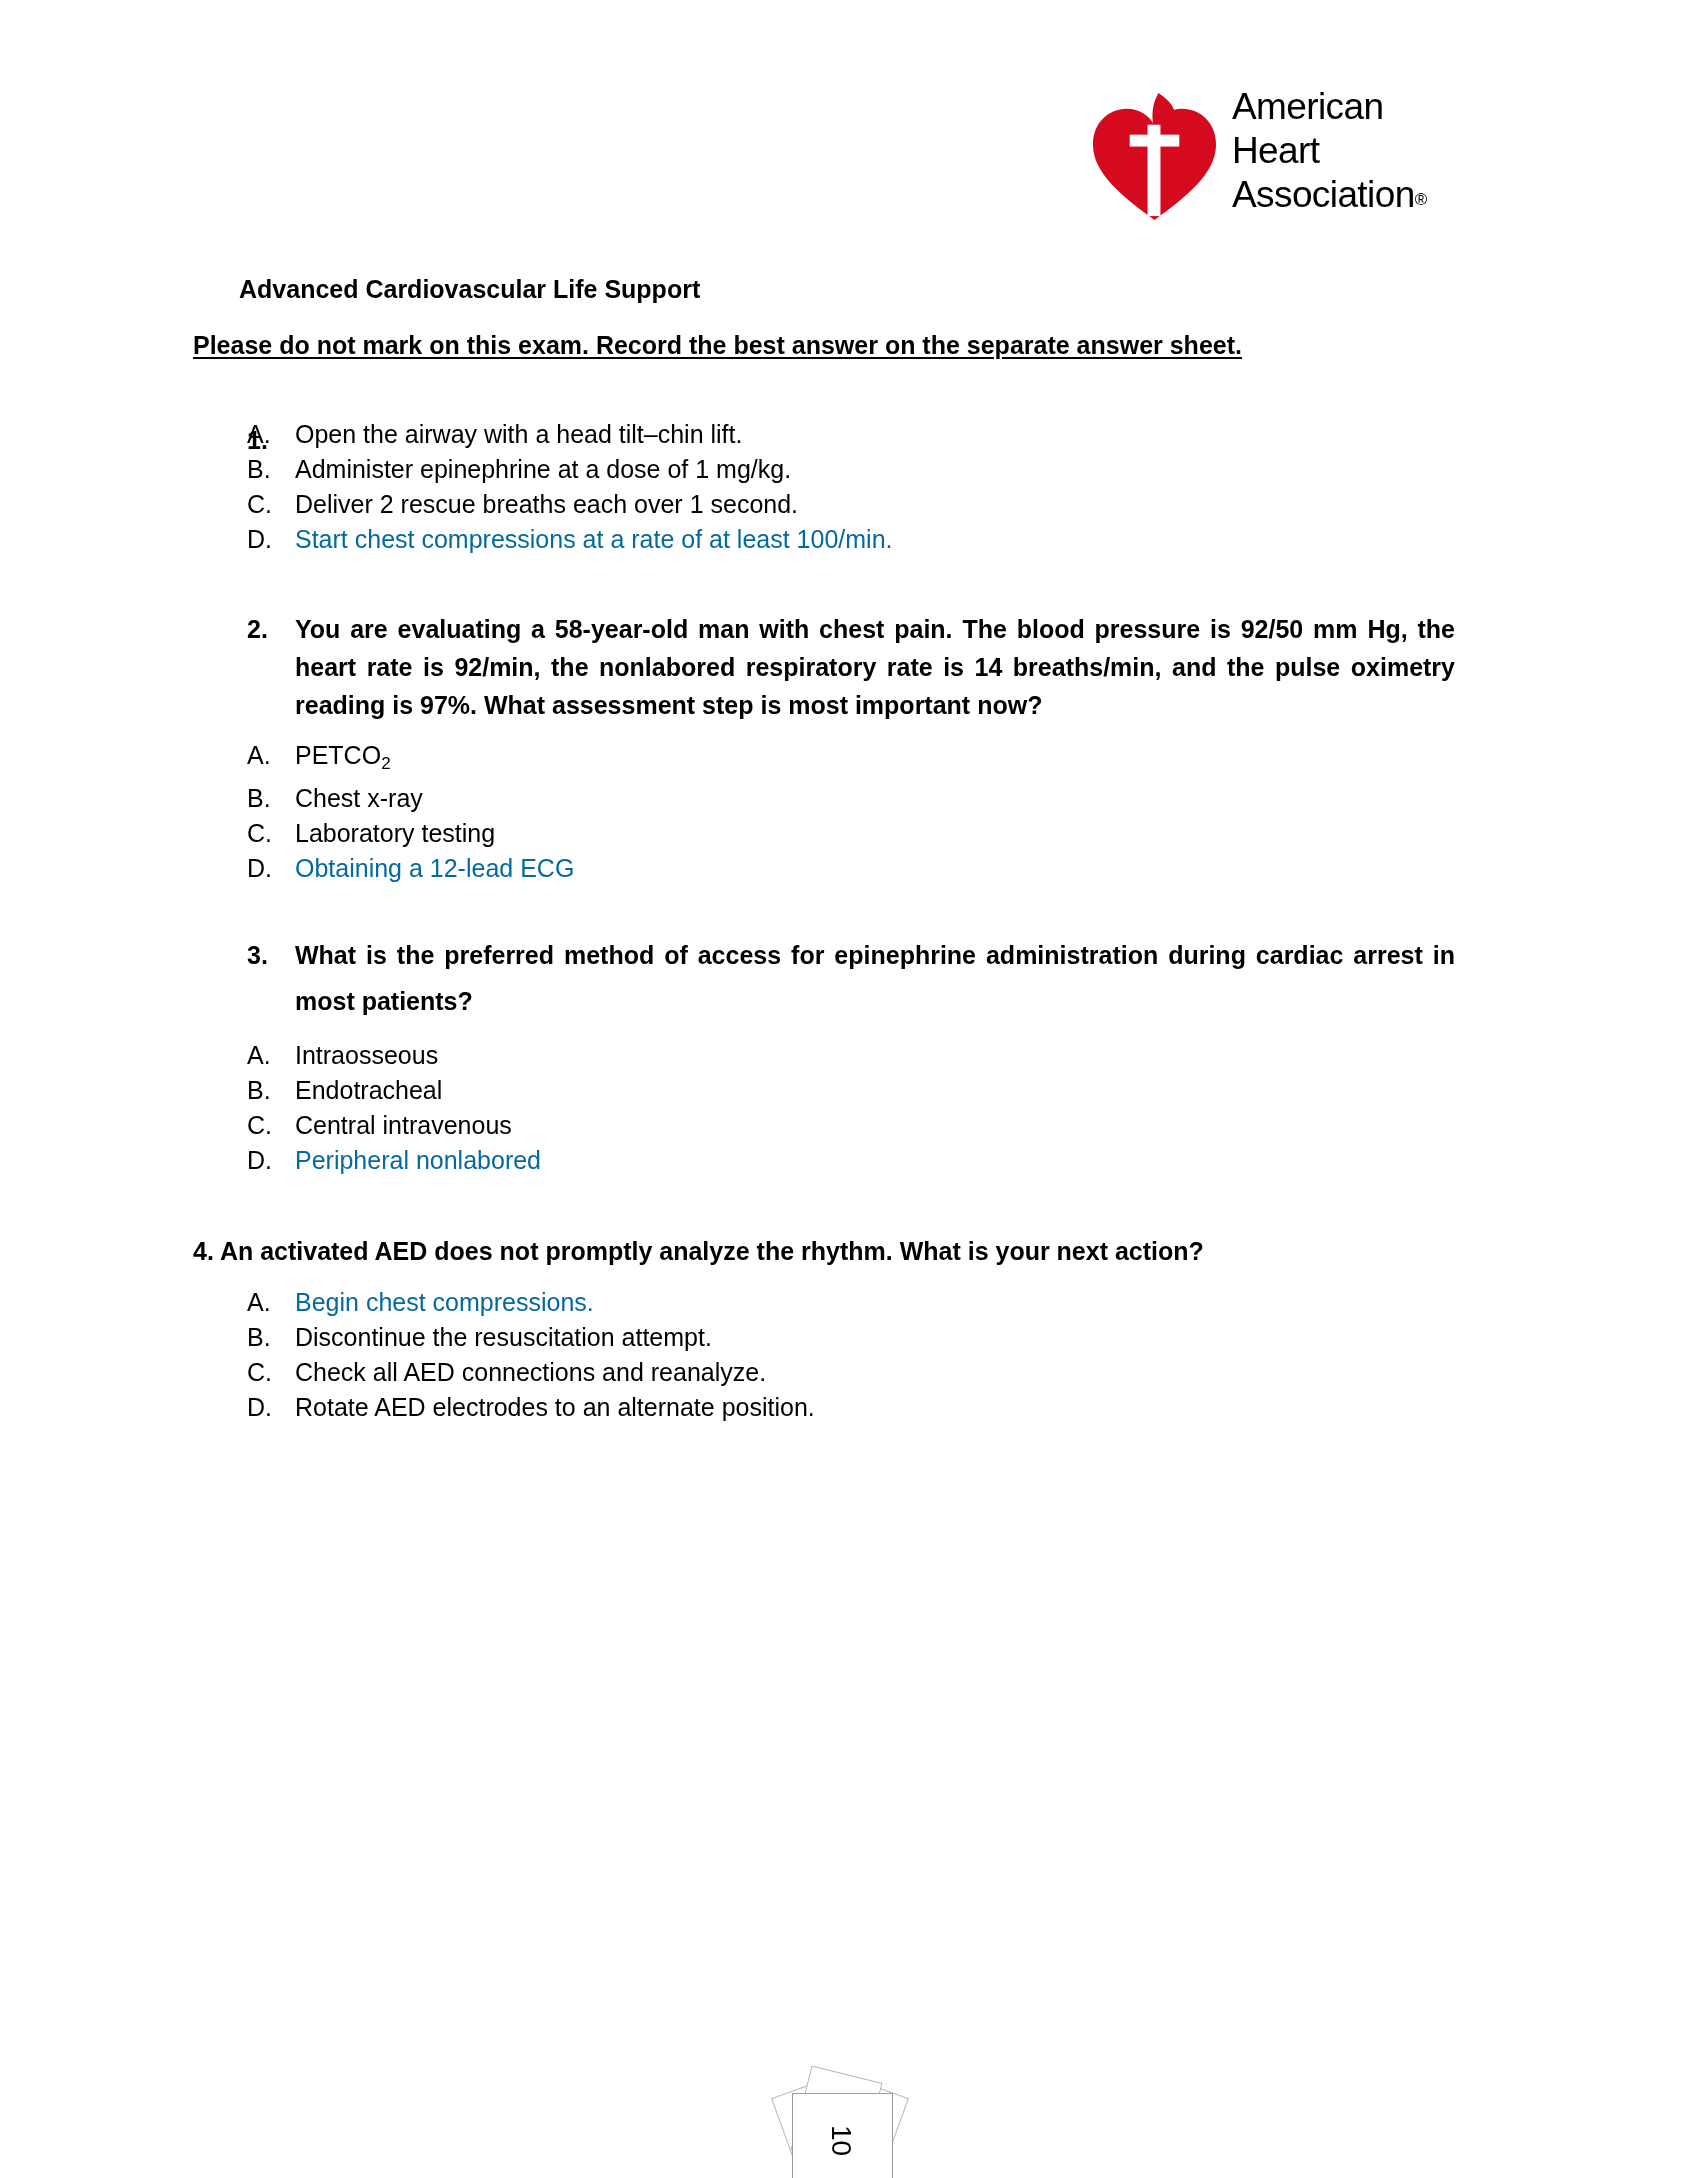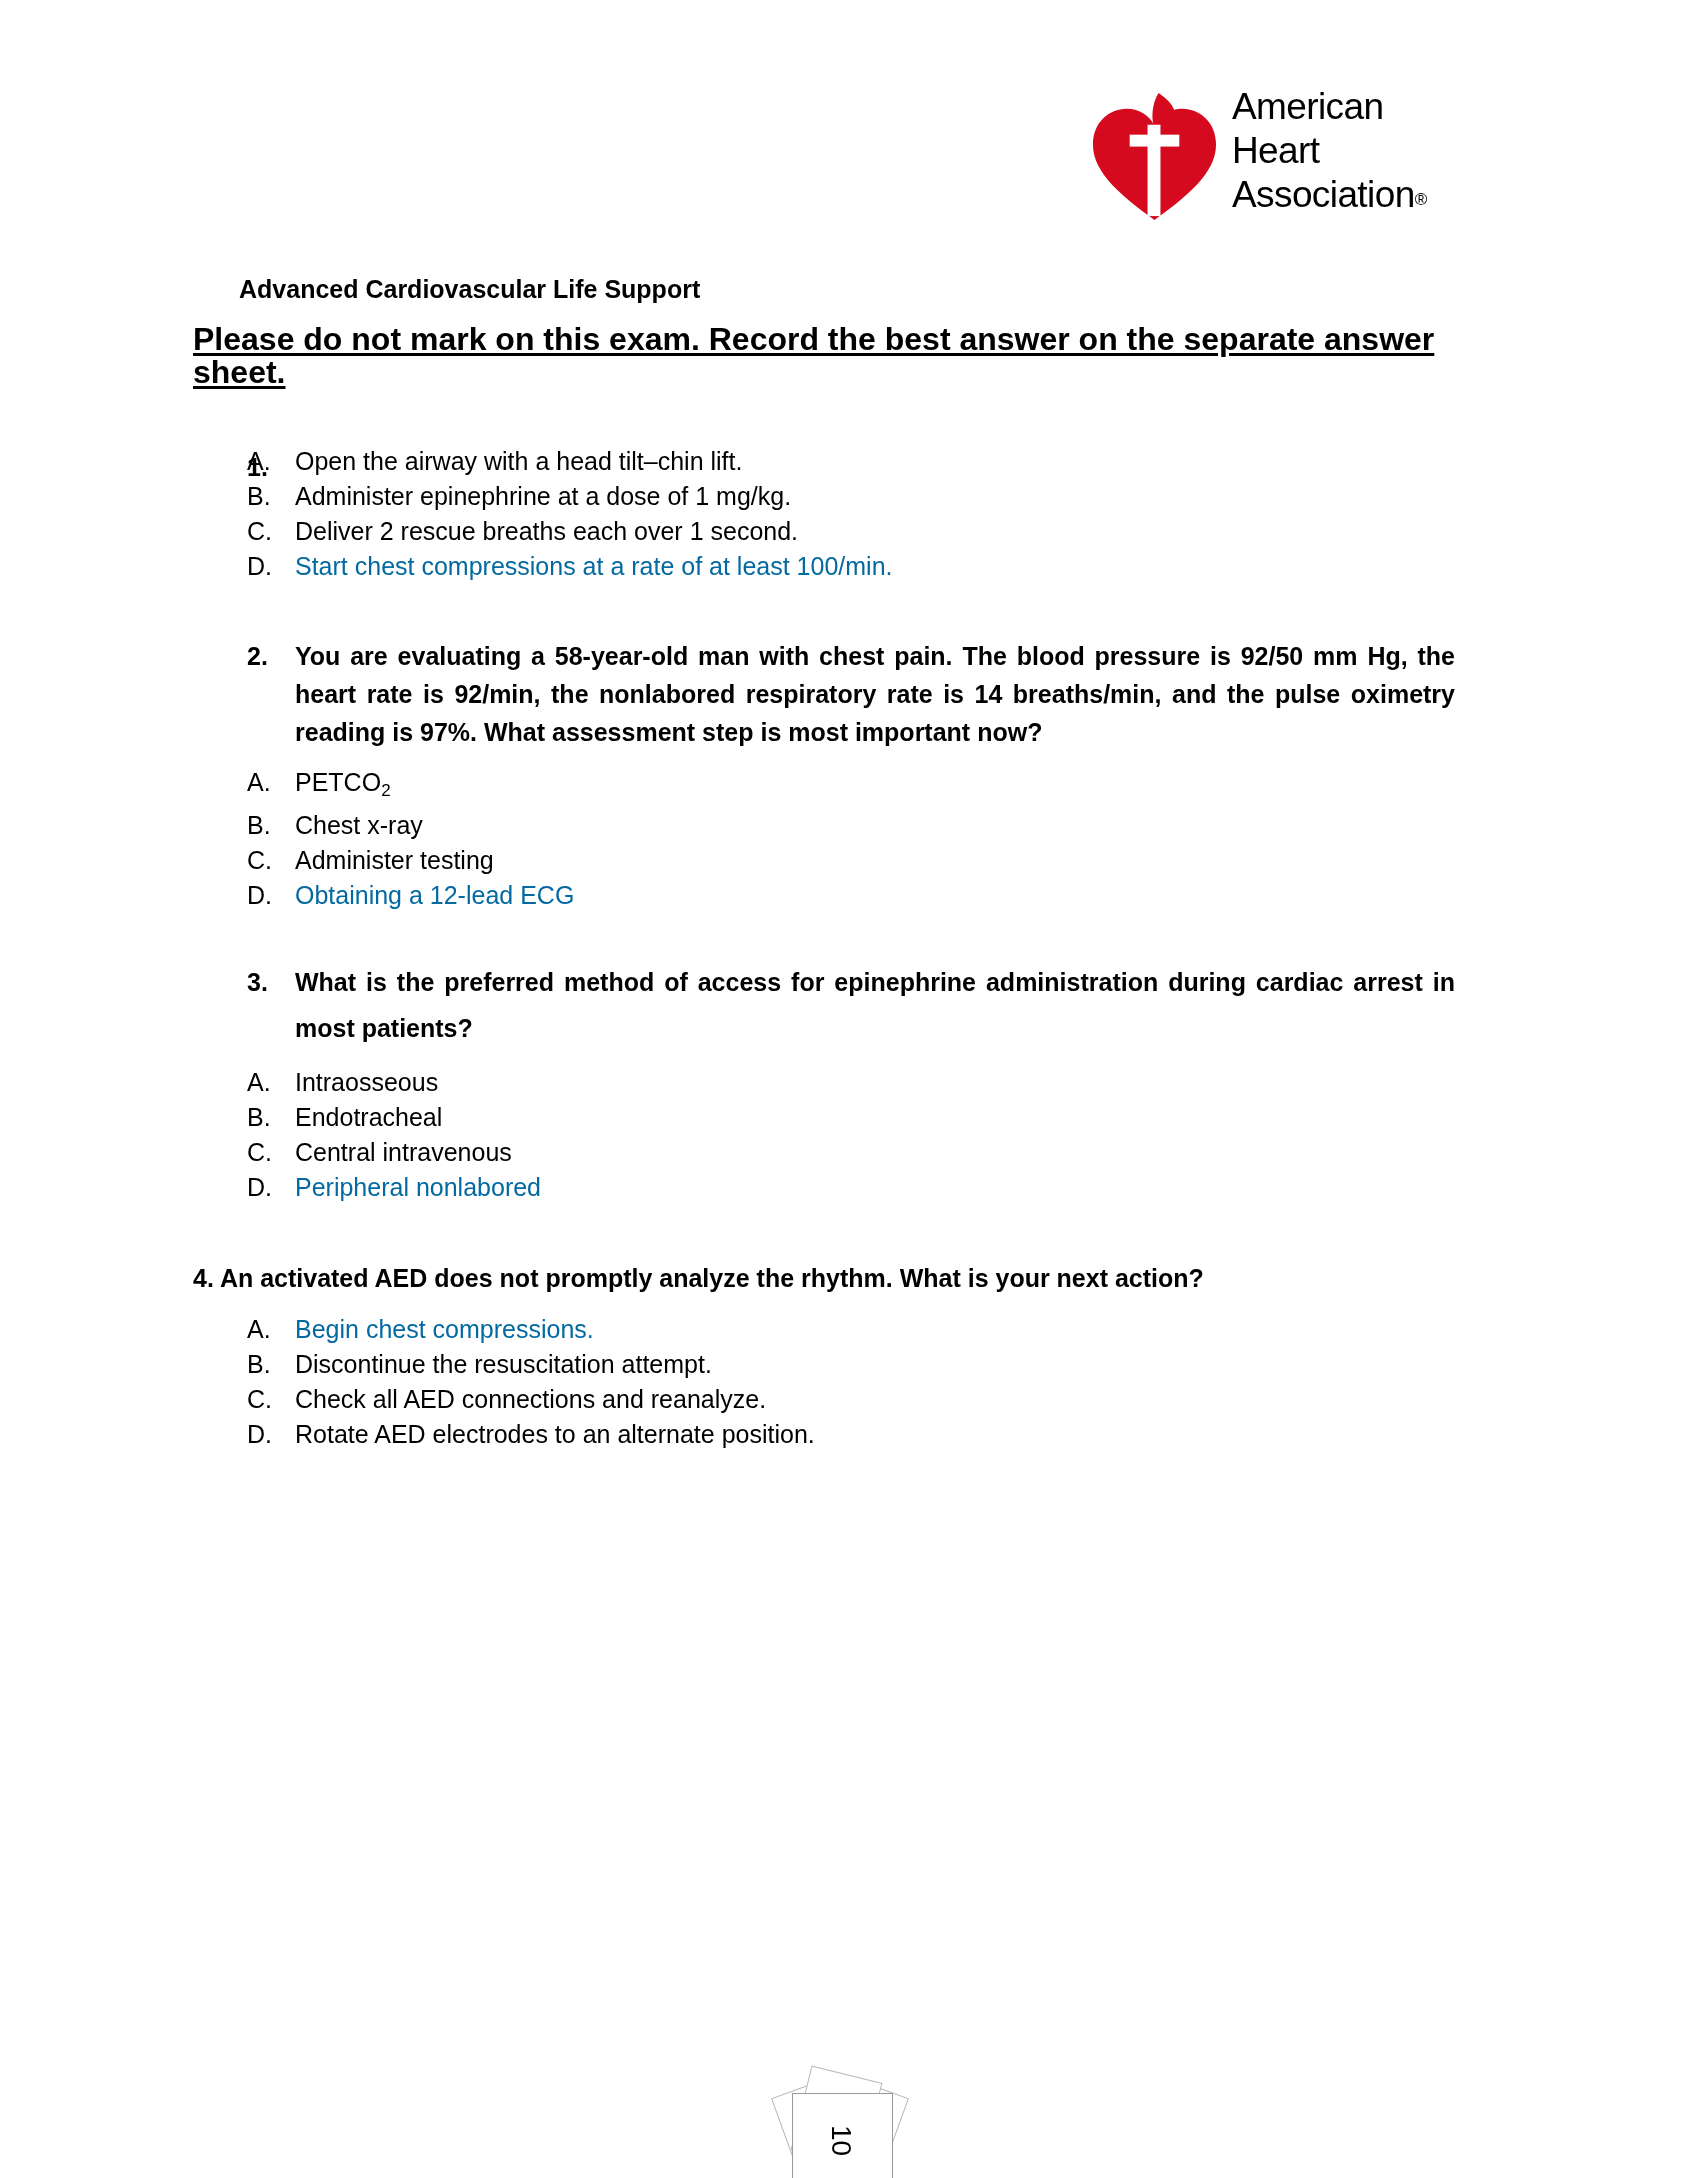--- a/index.html
+++ b/index.html
@@ -64,22 +64,22 @@
 
   .title-line {
     font-size: 25px;
     line-height: 35px;
     color: #000;
     margin-left: 46px;
   }
   .title-line b { font-weight: bold; }
 
   .instruction {
-    margin-top: 16px;
-    font-size: 32px;
+    margin-top: 22px;
+    font-size: 25px;
     line-height: 33px;
     font-weight: bold;
     text-decoration: underline;
     text-underline-offset: 3px;
   }
 
   .q-list {
     margin-top: 55px;
   }
 
@@ -248,21 +248,21 @@
           <span class="q-num">2.</span><span>You are evaluating a 58-year-old man with chest pain. The blood pressure is 92/50 mm Hg, the heart rate is 92/min, the nonlabored respiratory rate is 14 breaths/min, and the pulse oximetry reading is 97%. What assessment step is most important now?</span>
         </div>
         <div class="options">
           <div class="option">
             <span class="opt-letter">A.</span><span class="opt-text">PETCO<sub>2</sub></span>
           </div>
           <div class="option">
             <span class="opt-letter">B.</span><span class="opt-text">Chest x-ray</span>
           </div>
           <div class="option">
-            <span class="opt-letter">C.</span><span class="opt-text">Administer testing</span>
+            <span class="opt-letter">C.</span><span class="opt-text">Laboratory testing</span>
           </div>
           <div class="option">
             <span class="opt-letter">D.</span><span class="opt-text answer">Obtaining a 12-lead ECG</span>
           </div>
         </div>
       </div>
 
       <div class="gap-md"></div>
 
       <div class="question-block">

